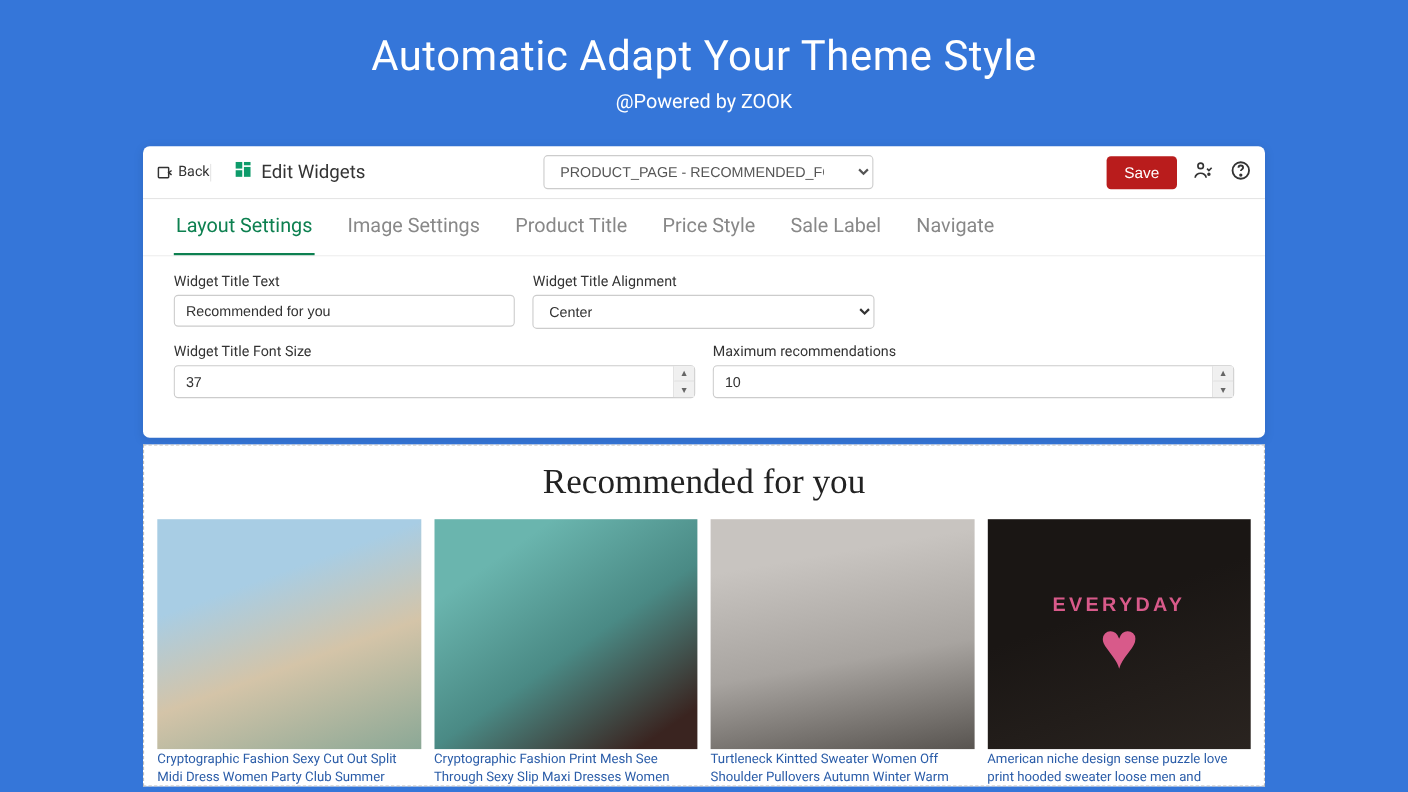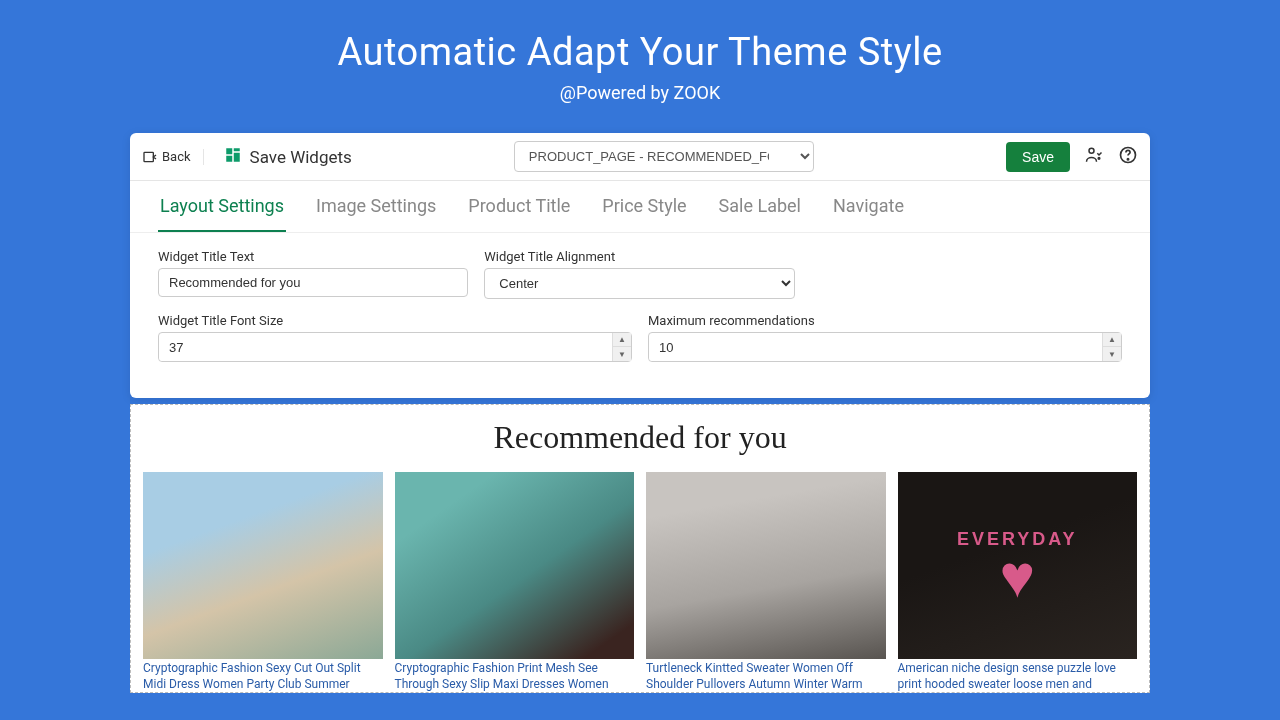--- a/index.html
+++ b/index.html
@@ -30,21 +30,20 @@
   border-bottom: 1px solid #e5e5e5;
   gap: 12px;
 }
 .back-btn {
   display: flex;
   align-items: center;
   gap: 4px;
   font-size: 13px;
   color: #333;
   cursor: pointer;
-  padding-right: 12px;
   border-right: 1px solid #e5e5e5;
 }
 .back-btn svg { width: 16px; height: 16px; }
 .title-group {
   display: flex;
   align-items: center;
   gap: 8px;
   padding-left: 8px;
 }
 .title-group .icon { color: #0d9b6a; }
@@ -63,21 +62,21 @@
   background: #fff;
   width: 300px;
 }
 .toolbar-right {
   margin-left: auto;
   display: flex;
   align-items: center;
   gap: 14px;
 }
 .save-btn {
-  background: #15803d;
+  background: #b91c1c;
   color: #fff;
   border: none;
   border-radius: 4px;
   padding: 7px 16px;
   font-size: 14px;
   cursor: pointer;
 }
 .icon-btn { cursor: pointer; color: #333; }
 .icon-btn svg { width: 20px; height: 20px; stroke: currentColor; }
 .tabs {
@@ -153,21 +152,21 @@
   margin-bottom: 16px;
 }
 .products {
   display: flex;
   gap: 12px;
   padding: 0 12px;
 }
 .product { flex: 1; }
 .product-img {
   width: 100%;
-  height: 187px;
+  height: 209px;
   background: #ddd;
   position: relative;
   overflow: hidden;
 }
 .product-img.p1 { background: linear-gradient(160deg, #a8cde4 30%, #d4c4a8 60%, #8ba896 100%); }
 .product-img.p2 { background: linear-gradient(145deg, #6ab5ae 20%, #4a8a85 55%, #3a2420 90%); }
 .product-img.p3 { background: linear-gradient(170deg, #c8c4c0 20%, #a8a4a0 60%, #585450 100%); }
 .product-img.p4 { background: linear-gradient(160deg, #1a1614 40%, #2a2420 100%); }
 .product-caption {
   font-size: 12px;
@@ -205,21 +204,21 @@
     </div>
     <div class="title-group">
       <span class="icon">
         <svg viewBox="0 0 24 24" fill="currentColor">
             <rect x="3" y="3" width="8" height="8"></rect>
             <rect x="13" y="3" width="8" height="4"></rect>
             <rect x="13" y="9" width="8" height="12"></rect>
             <rect x="3" y="13" width="8" height="8"></rect>
           </svg>
       </span>
-      <span>Save Widgets</span>
+      <span>Edit Widgets</span>
     </div>
     <div class="page-select">
       <select>
         <option>PRODUCT_PAGE - RECOMMENDED_FOR_YOU - 3264</option>
       </select>
     </div>
     <div class="toolbar-right">
       <button class="save-btn">Save</button>
       <span class="icon-btn">
         <svg viewBox="0 0 24 24" fill="none" stroke-width="1.8">

